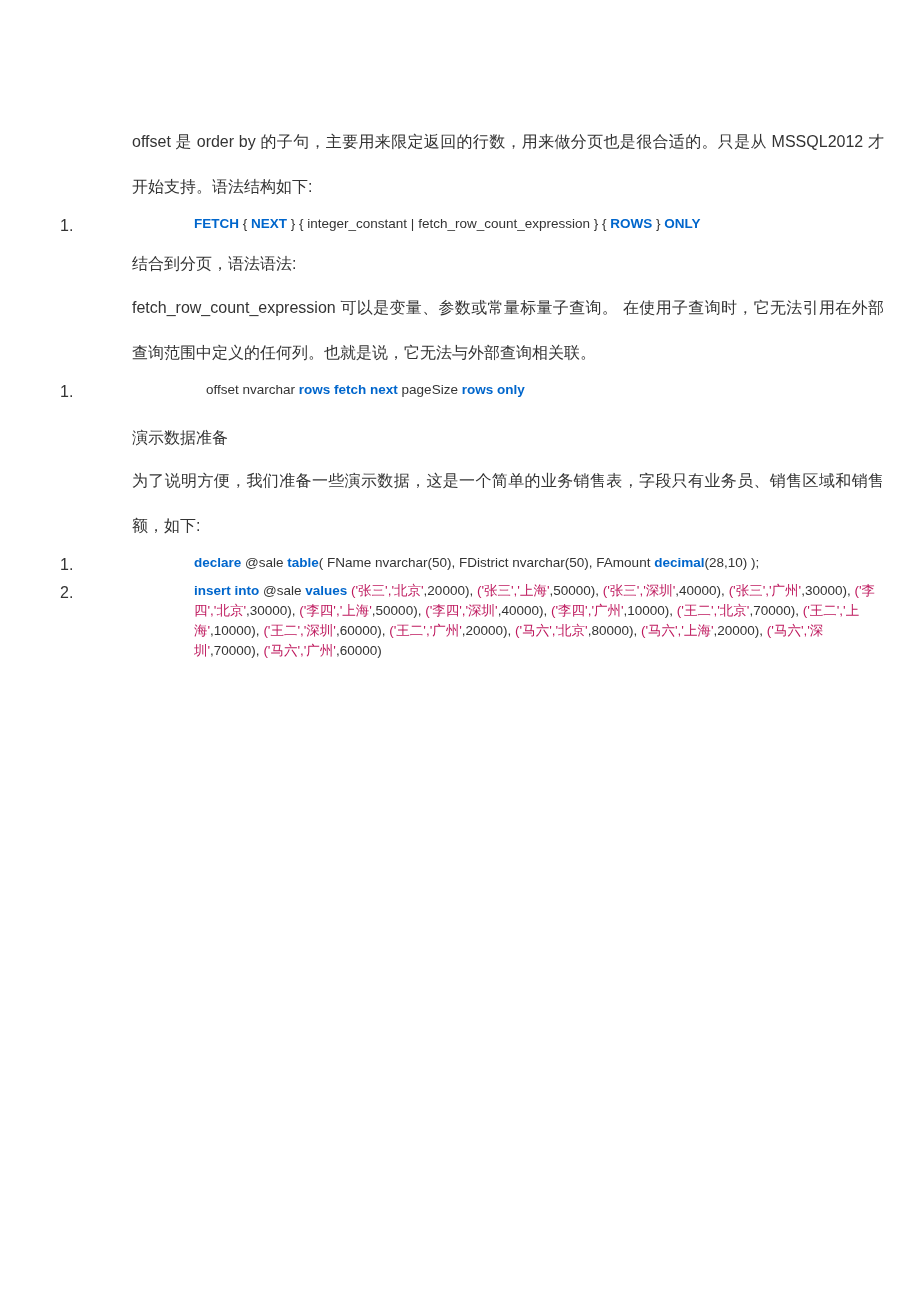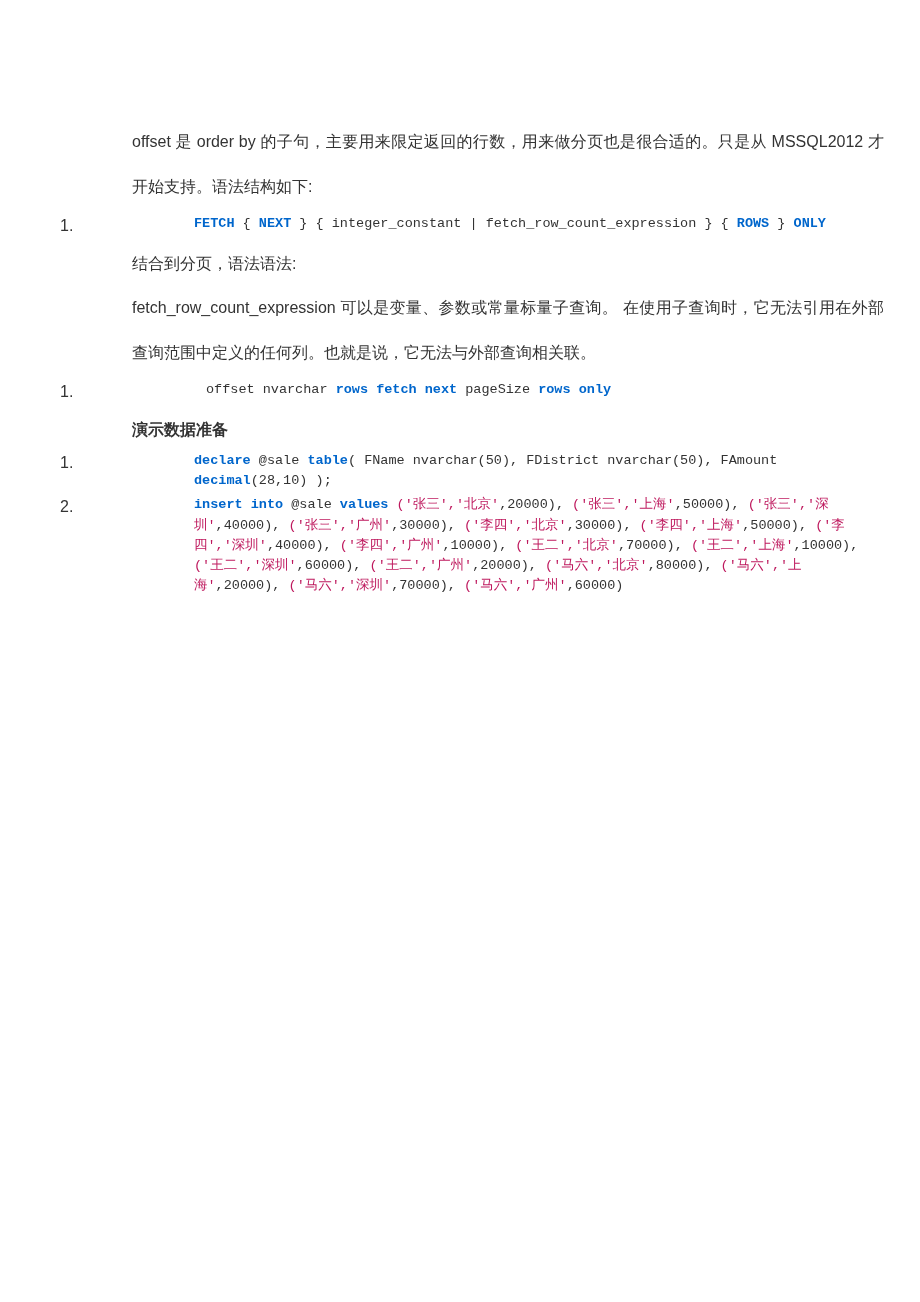--- a/index.html
+++ b/index.html
@@ -15,23 +15,23 @@
   }
   .body-text {
     font-size: 16px;
     line-height: 2.8;
     margin-left: 72px;
     text-align: justify;
     color: #333;
   }
   .section-heading {
     font-size: 16px;
-    font-weight: bold;
+    font-weight: normal;
     margin-left: 72px;
-    margin-top: 16px;
+    margin-top: 24px;
     margin-bottom: 10px;
     color: #333;
   }
   .code-item {
     display: flex;
     margin-left: 0;
     align-items: flex-start;
     margin-top: 4px;
     margin-bottom: 4px;
   }
@@ -40,21 +40,21 @@
     font-size: 16px;
     color: #333;
     flex-shrink: 0;
     line-height: 1.5;
     padding-right: 4px;
     text-align: left;
   }
   .code-body {
     font-size: 13.5px;
     line-height: 1.5;
-    font-family: Liberation Mono, monospace;
+    font-family: Liberation Sans, sans-serif;
     color: #333;
     flex: 1;
     word-break: break-word;
     padding-left: 60px;
   }
   .code-body-indent2 {
     padding-left: 72px;
   }
   .kw {
     color: #0066cc;
@@ -85,20 +85,21 @@
   <div class="body-text">fetch_row_count_expression 可以是变量、参数或常量标量子查询。 在使用子查询时，它无法引用在外部查询范围中定义的任何列。也就是说，它无法与外部查询相关联。</div>
 
   <div class="code-item">
     <div class="code-num">1.</div>
     <div class="code-body code-body-indent2"><span class="plain">offset nvarchar </span><span class="kw">rows fetch next</span><span class="plain"> pageSize </span><span class="kw">rows only</span></div>
   </div>
 
 
   <div class="section-heading">演示数据准备</div>
 
+  <div class="body-text">为了说明方便，我们准备一些演示数据，这是一个简单的业务销售表，字段只有业务员、销售区域和销售额，如下:</div>
 
   <div class="code-item">
     <div class="code-num">1.</div>
     <div class="code-body"><span class="kw">declare</span><span class="plain"> @sale </span><span class="kw">table</span><span class="plain">( FName nvarchar(50), FDistrict nvarchar(50), FAmount </span><span class="kw">decimal</span><span class="plain">(28,10) );</span></div>
   </div>
 
   <div class="code-item">
     <div class="code-num">2.</div>
     <div class="code-body"><span class="kw">insert into</span><span class="plain"> @sale </span><span class="kw">values</span><span class="plain"> </span><span class="str">('张三','北京'</span><span class="plain">,20000), </span><span class="str">('张三','上海'</span><span class="plain">,50000), </span><span class="str">('张三','深圳'</span><span class="plain">,40000), </span><span class="str">('张三','广州'</span><span class="plain">,30000), </span><span class="str">('李四','北京'</span><span class="plain">,30000), </span><span class="str">('李四','上海'</span><span class="plain">,50000), </span><span class="str">('李四','深圳'</span><span class="plain">,40000), </span><span class="str">('李四','广州'</span><span class="plain">,10000), </span><span class="str">('王二','北京'</span><span class="plain">,70000), </span><span class="str">('王二','上海'</span><span class="plain">,10000), </span><span class="str">('王二','深圳'</span><span class="plain">,60000), </span><span class="str">('王二','广州'</span><span class="plain">,20000), </span><span class="str">('马六','北京'</span><span class="plain">,80000), </span><span class="str">('马六','上海'</span><span class="plain">,20000), </span><span class="str">('马六','深圳'</span><span class="plain">,70000), </span><span class="str">('马六','广州'</span><span class="plain">,60000)</span></div>
   </div>

